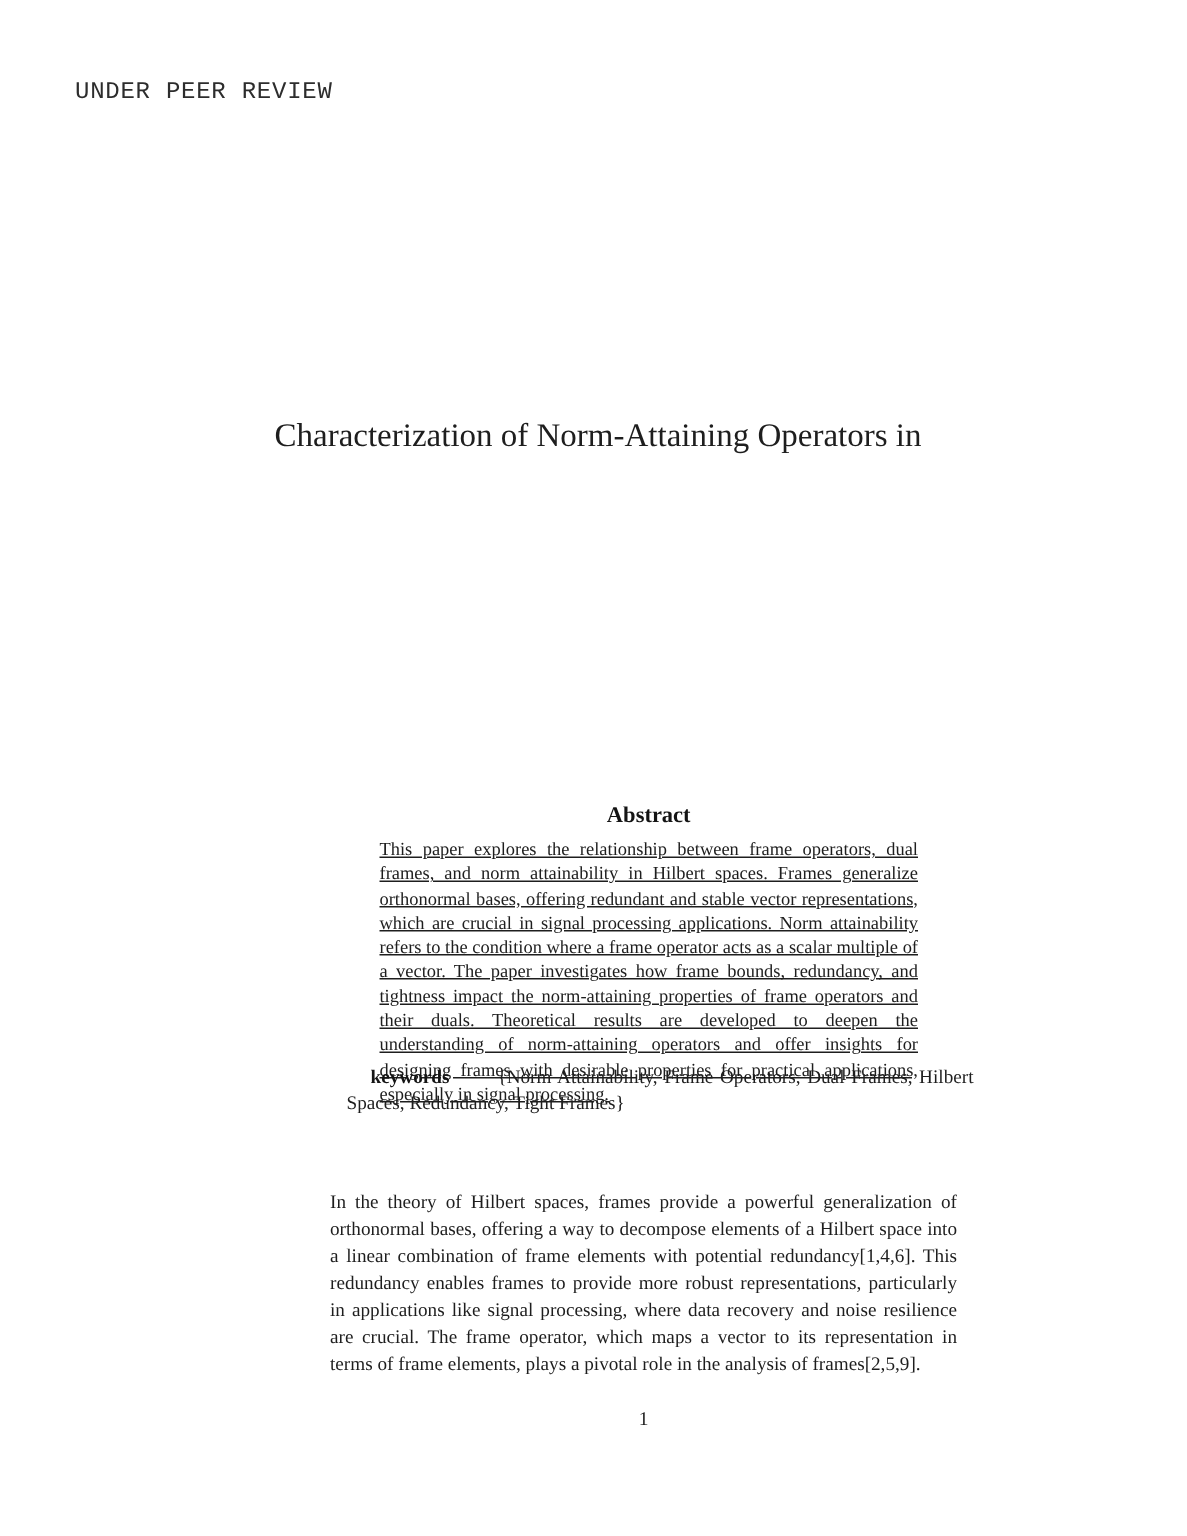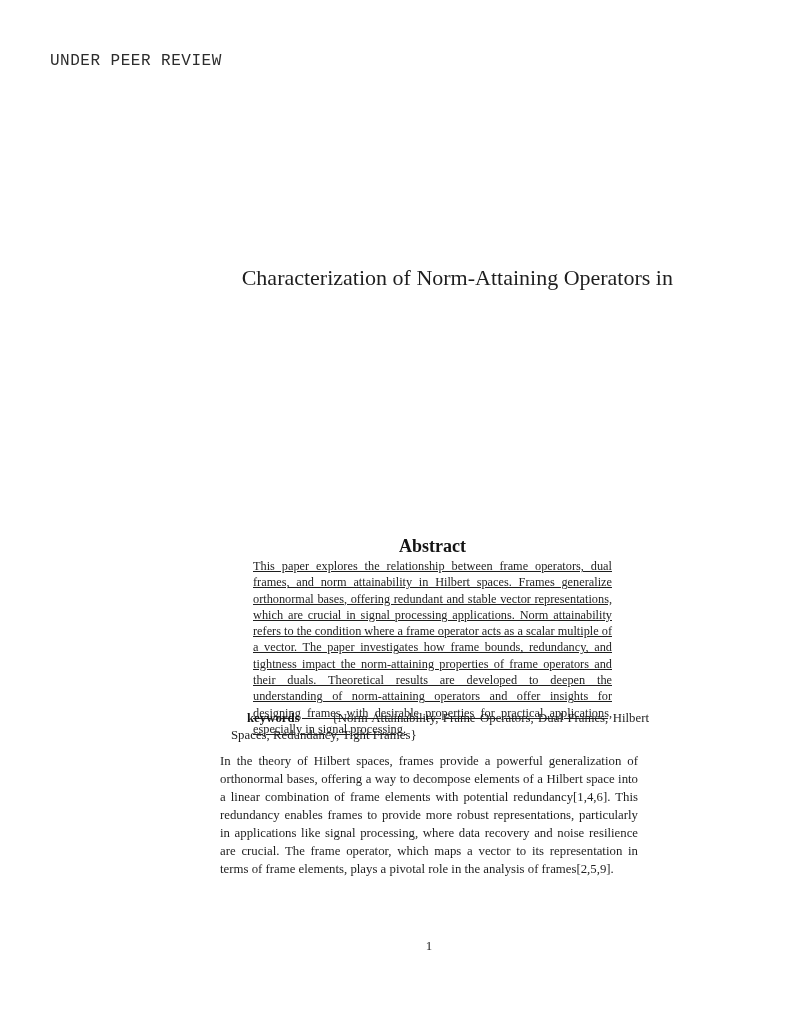--- a/index.html
+++ b/index.html
@@ -27,35 +27,35 @@
     left: 2px;
     top: 4px;
     font-family: "Liberation Mono", "DejaVu Sans Mono", monospace;
     font-size: 16px;
     letter-spacing: 0.5px;
     color: var(--watermark);
   }
   .title-block {
     position: absolute;
     left: 119px;
-    top: 196px;
+    top: 208px;
     width: 554px;
     font-size: 22px;
     line-height: 35px;
-    text-align: right;
+    text-align: left;
     color: var(--text);
   }
   .abstract-heading {
     position: absolute;
     left: 205px;
     top: 488px;
     width: 391px;
     text-align: center;
     font-weight: bold;
-    font-size: 18px;
+    font-size: 15px;
     color: #141414;
   }
   .abstract-body {
     position: absolute;
     left: 205px;
     top: 510px;
     width: 391px;
     font-size: 12.3px;
     line-height: 16.3px;
     text-align: justify;
@@ -76,21 +76,21 @@
     left: 172px;
     top: 712px;
     width: 450px;
     font-weight: bold;
     font-size: 20px;
     color: #141414;
   }
   .intro-body {
     position: absolute;
     left: 172px;
-    top: 704px;
+    top: 744px;
     width: 450px;
     font-size: 12.8px;
     line-height: 18px;
     text-align: justify;
   }
   .page-number {
     position: absolute;
     left: 172px;
     top: 890px;
     width: 450px;

